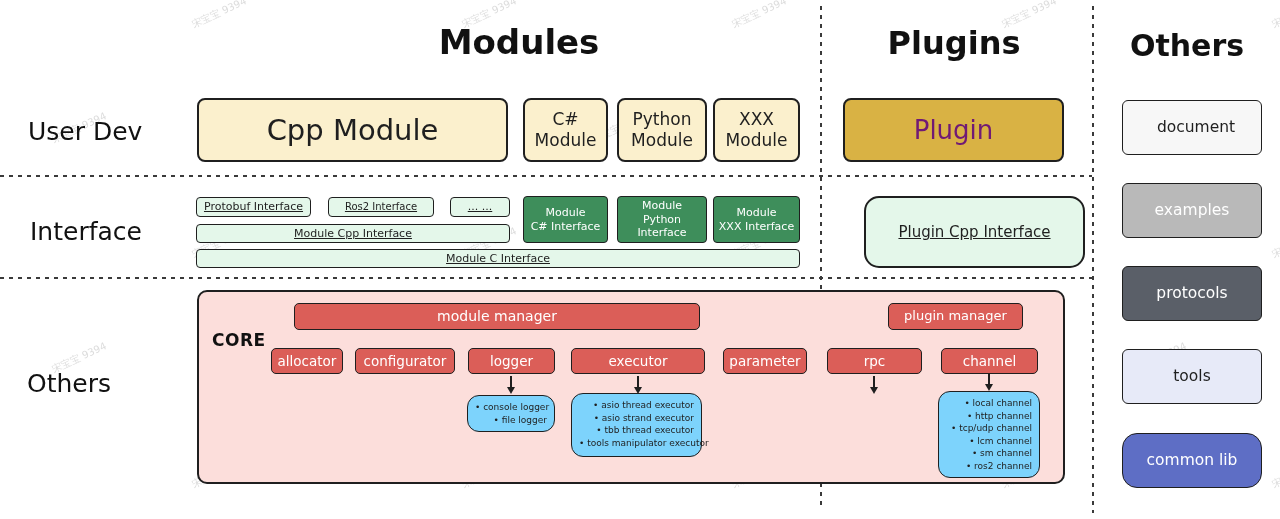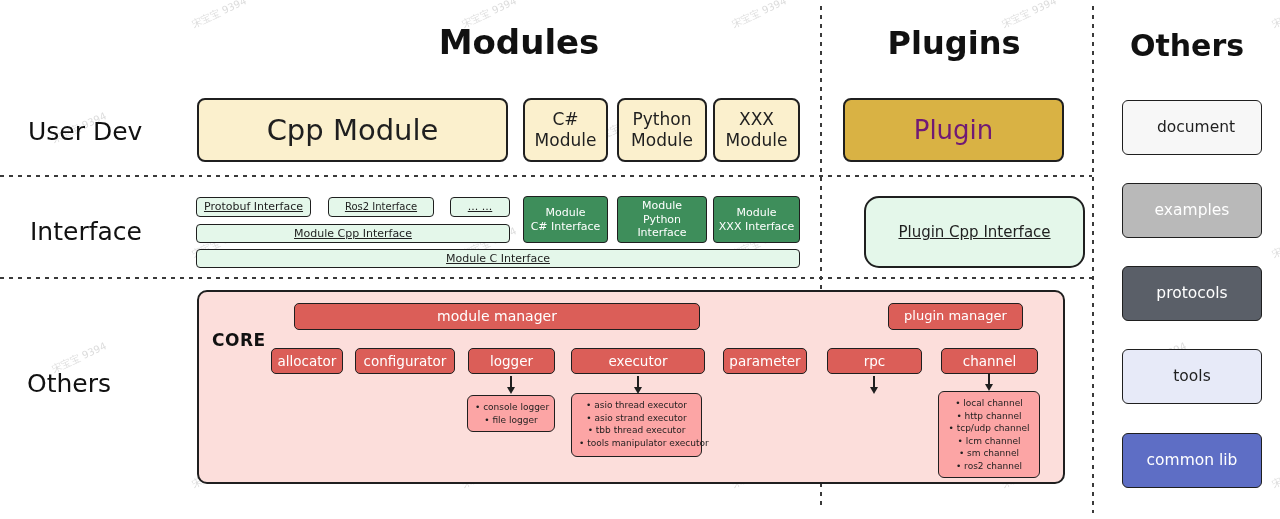--- a/index.html
+++ b/index.html
@@ -17,22 +17,22 @@
     text-align:center; border:2px solid #1f1f1f; border-radius:8px;
     white-space:pre-line; line-height:1.25;
   }
   .cream  { background:#fbf0cd; }
   .gold   { background:#d9b244; color:#701a75; }
   .lgreen { background:#e4f7ea; border-width:1.5px; border-radius:4px;text-decoration:underline; }
   .green  { background:#3e8e5b; color:#ffffff; border-width:1.5px; border-radius:4px; }
   .core   { background:#fcdedb; border-radius:10px; }
   .red    { background:#db5e58; color:#ffffff; border-width:1.5px; border-radius:5px; }
   .purple {
-    position:absolute; background:#fca5a5; border:1.5px solid #1f1f1f; border-radius:6px;
-    padding:5px 7px; text-align:center;
+    position:absolute; background:#7dd3fc; border:1.5px solid #1f1f1f; border-radius:12px;
+    padding:5px 7px; text-align:right;
   }
   .bullet-item { font-size:9px; line-height:12.5px; color:#1f1f1f; white-space:nowrap; }
   .core-label { position:absolute; font-weight:bold; font-size:17px; letter-spacing:.5px; color:#111; }
   .arrow { position:absolute; width:2px; background:#1f1f1f; }
   .arrow::after {
     content:""; position:absolute; bottom:-6px; left:-3.5px;
     border-left:4.5px solid transparent; border-right:4.5px solid transparent; border-top:7px solid #1f1f1f;
   }
   .ob { font-size:15.5px; }
   .ob-document  { background:#f7f7f7; }
@@ -150,15 +150,15 @@
       <div class="bullet-item">• tcp/udp channel</div>
       <div class="bullet-item">• lcm channel</div>
       <div class="bullet-item">• sm channel</div>
       <div class="bullet-item">• ros2 channel</div>
     </div>
 
   <div class="box ob ob-document" style="left:1122px;top:100px;width:140px;height:55px;border-width:1.5px;border-radius:6px;padding-left:8px;">document</div>
   <div class="box ob ob-examples" style="left:1122px;top:183px;width:140px;height:55px;border-width:1.5px;border-radius:6px;">examples</div>
   <div class="box ob ob-protocols" style="left:1122px;top:266px;width:140px;height:55px;border-width:1.5px;border-radius:6px;text-align:center;">protocols</div>
   <div class="box ob ob-tools" style="left:1122px;top:349px;width:140px;height:55px;border-width:1.5px;border-radius:6px;">tools</div>
-  <div class="box ob ob-commonlib" style="left:1122px;top:433px;width:140px;height:55px;border-width:1.5px;border-radius:6px;">common lib</div>
+  <div class="box ob ob-commonlib" style="left:1122px;top:433px;width:140px;height:55px;border-width:1.5px;border-radius:15px;">common lib</div>
 
 </div>
 
 </body></html>

